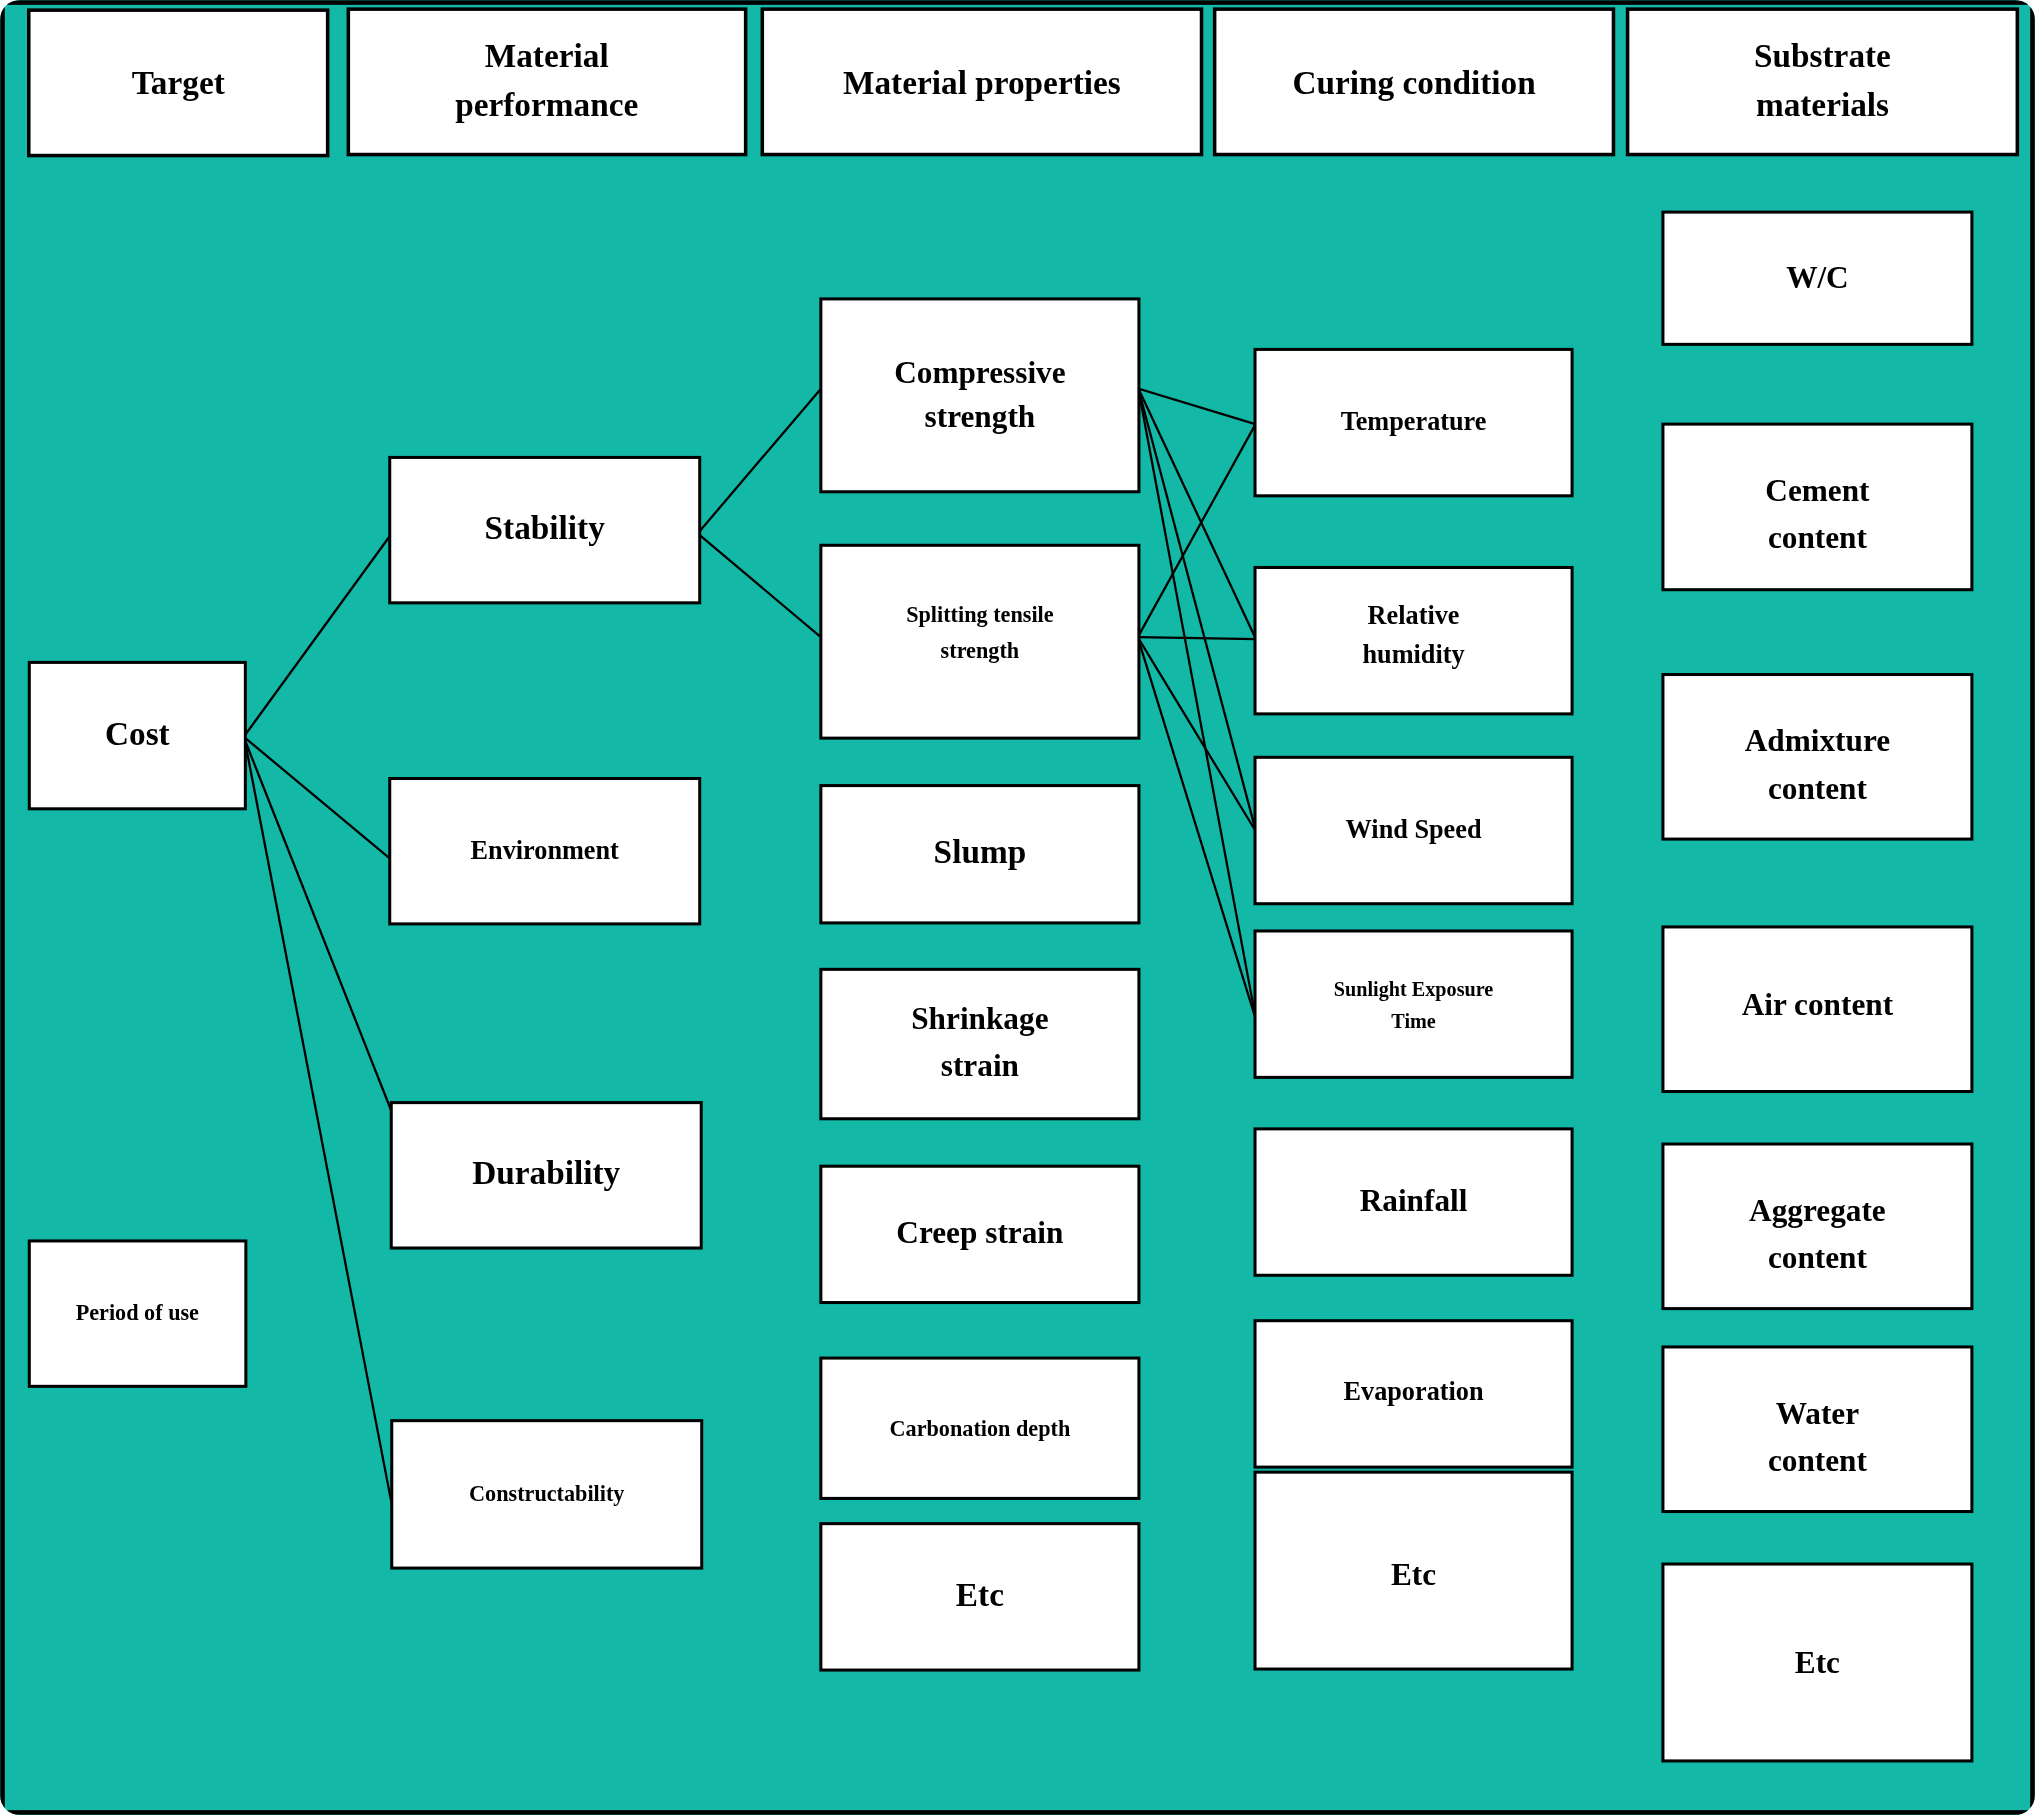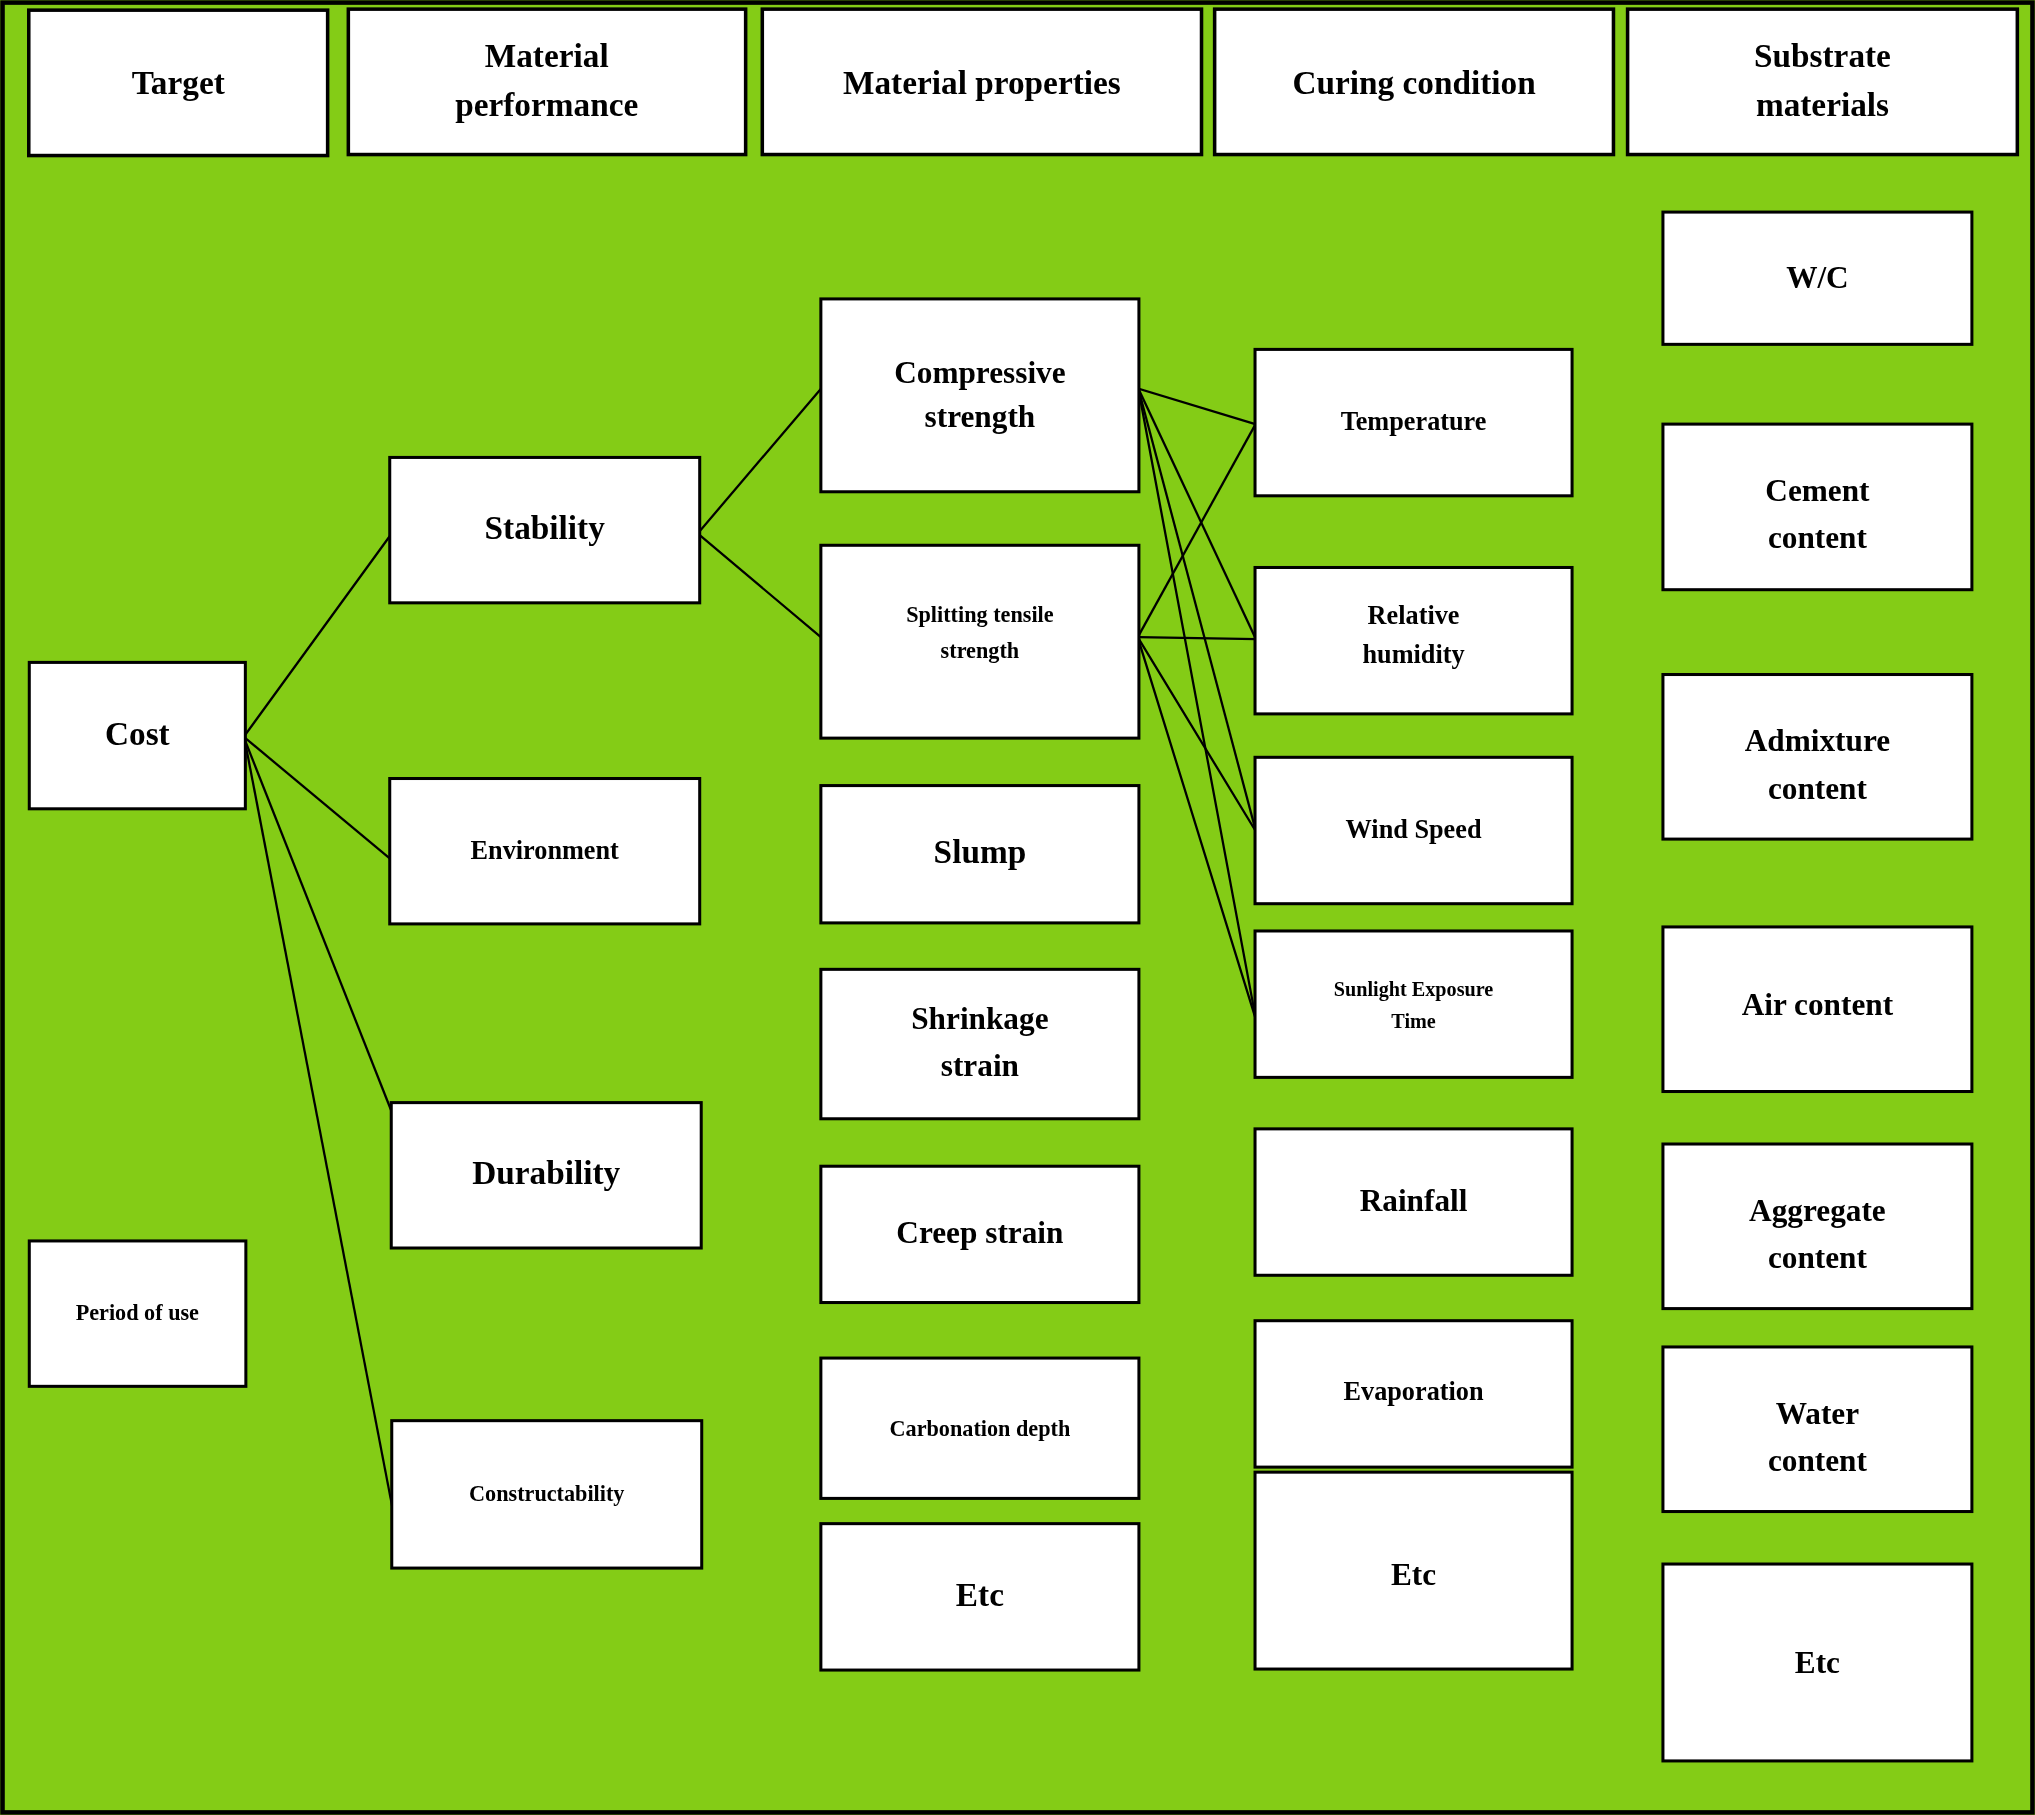--- a/index.html
+++ b/index.html
@@ -4,23 +4,24 @@
 <style>
   html, body {
     margin: 0;
     padding: 0;
     background: #ffffff;
   }
   #page {
     position: relative;
     width: 2035px;
     height: 1815px;
-    background: #84cc16;
+    background: #14b8a6;
     font-family: "Liberation Serif", "DejaVu Serif", serif;
     overflow: hidden;
+    border-radius: 20px;
   }
   #page svg { display: block; }
   .frame-rect {
     fill: none;
     stroke: #000000;
     stroke-width: 9;
   }
   .box-rect {
     fill: #ffffff;
     stroke: #000000;

